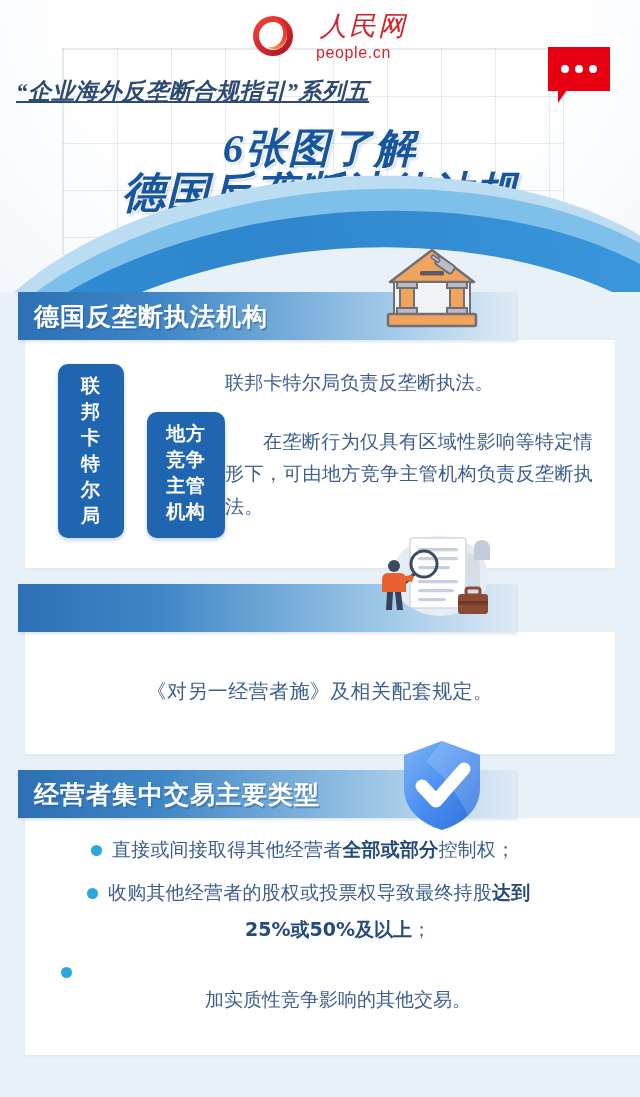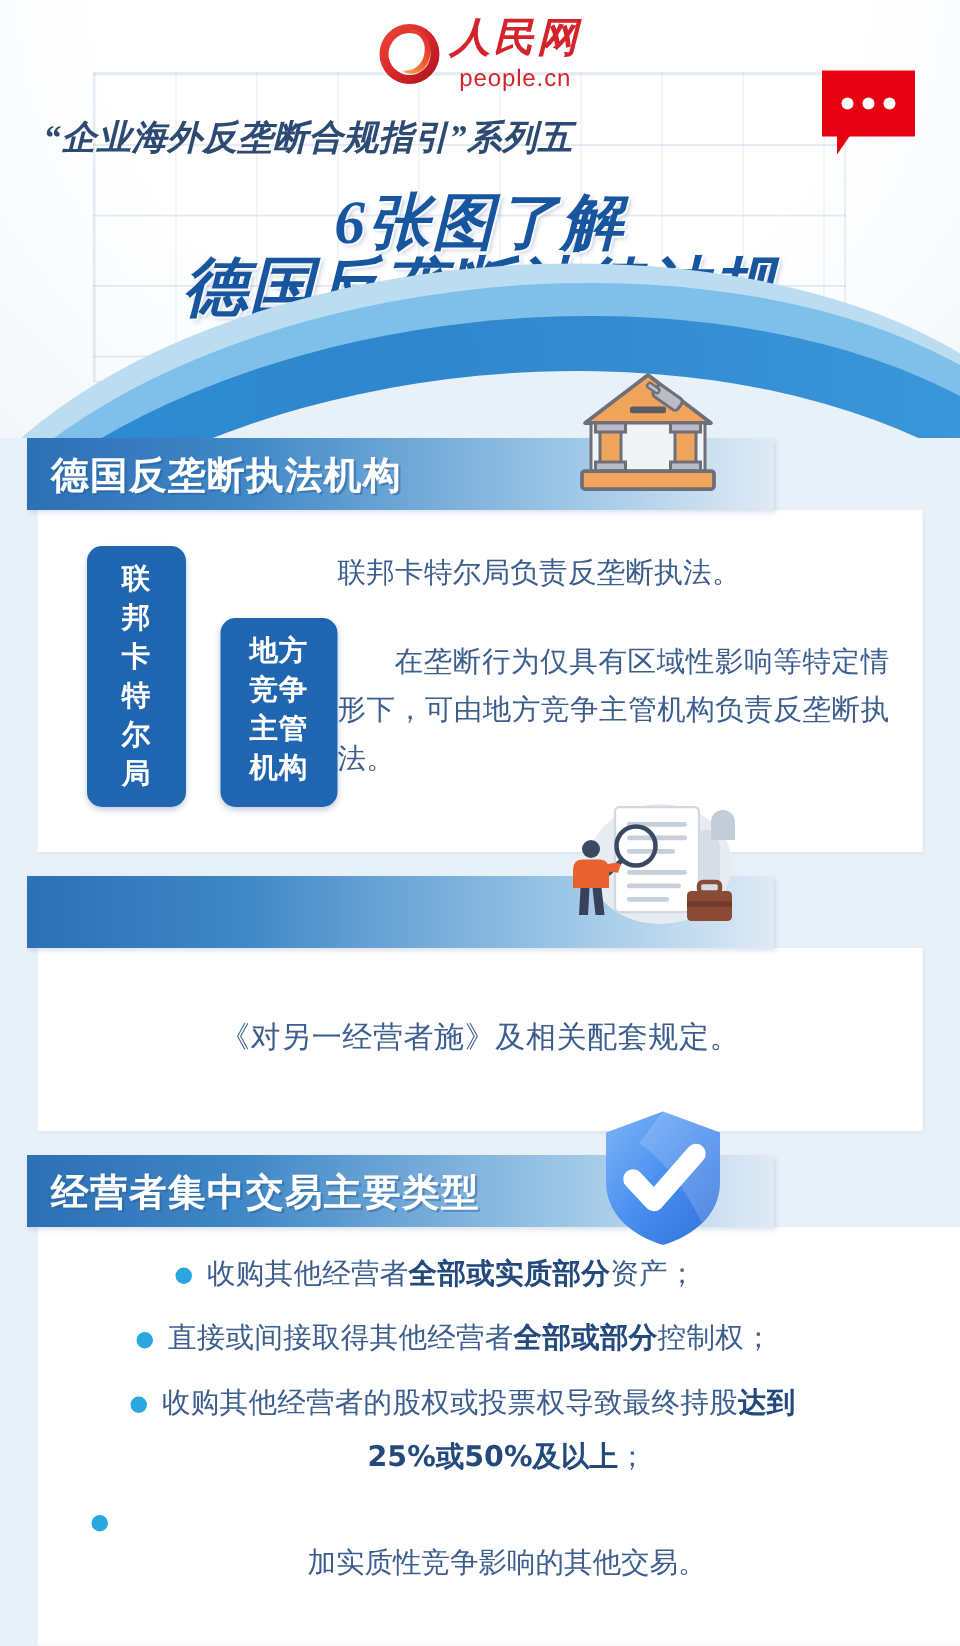--- a/index.html
+++ b/index.html
@@ -63,24 +63,25 @@
   .logo-wordmark {
     margin-left: 5px;
     display: flex;
     flex-direction: column;
     align-items: center;
     line-height: 1;
   }
   .logo-cn {
     font-family: "DejaVu Serif", "Liberation Serif", serif;
     font-size: 27px;
-    font-weight: 700;
+    font-weight: 400;
     color: #d4242b;
     letter-spacing: 2px;
     font-style: italic;
+    margin-left: 20px;
   }
   .logo-en {
     margin-top: 6px;
     font-size: 16px;
     font-weight: 400;
     color: #d4242b;
     letter-spacing: .6px;
   }
 
   
@@ -106,29 +107,30 @@
     border-bottom: 13px solid transparent;
   }
   .speech-dot {
     width: 8px; height: 8px;
     border-radius: 50%;
     background: #ffffff;
   }
 
   .series-line {
     position: absolute;
-    left: 29px;
+    left: 16px;
     top: 76px;
     font-family: "Liberation Serif", "DejaVu Serif", serif;
     font-size: 23px;
     font-weight: 700;
     font-style: italic;
     color: #2d4a73;
     letter-spacing: .5px;
     white-space: nowrap;
+    text-decoration: underline;
   }
 
   .main-title {
     position: absolute;
     left: 0;
     top: 126px;
     width: 640px;
     text-align: center;
     font-family: "Liberation Serif", "DejaVu Serif", serif;
     font-style: italic;
@@ -480,24 +482,20 @@
             </linearGradient>
           </defs>
           <path d="M46 5 L84 19 V52 C84 74 66 88 46 94 C26 88 8 74 8 52 V19 Z" fill="url(#shG)"></path>
           <path d="M46 5 L84 19 V52 C84 63 79 72 72 79 C62 60 50 40 30 26 Z" fill="#ffffff" opacity=".16"></path>
           <path d="M26 50 L40 65 L68 33" fill="none" stroke="#ffffff" stroke-width="13" stroke-linecap="round" stroke-linejoin="round"></path>
         </svg>
       </span>
     </div>
     <div class="sec-card s3-card">
 
-      <div class="bullet-item bi-1">
-        <span class="bullet-dot"></span>
-        <span class="bullet-text"><span>收购其他经营者</span><b>全部或实质部分</b><span>资产；</span></span>
-      </div>
 
       <div class="bullet-item bi-2">
         <span class="bullet-dot"></span>
         <span class="bullet-text"><span>直接或间接取得其他经营者</span><b>全部或部分</b><span>控制权；</span></span>
       </div>
 
       <div class="bullet-item bi-3">
         <span class="bullet-dot"></span>
         <span class="bullet-text"><span>收购其他经营者的股权或投票权导致最终持股</span><b>达到</b></span>
       </div>

